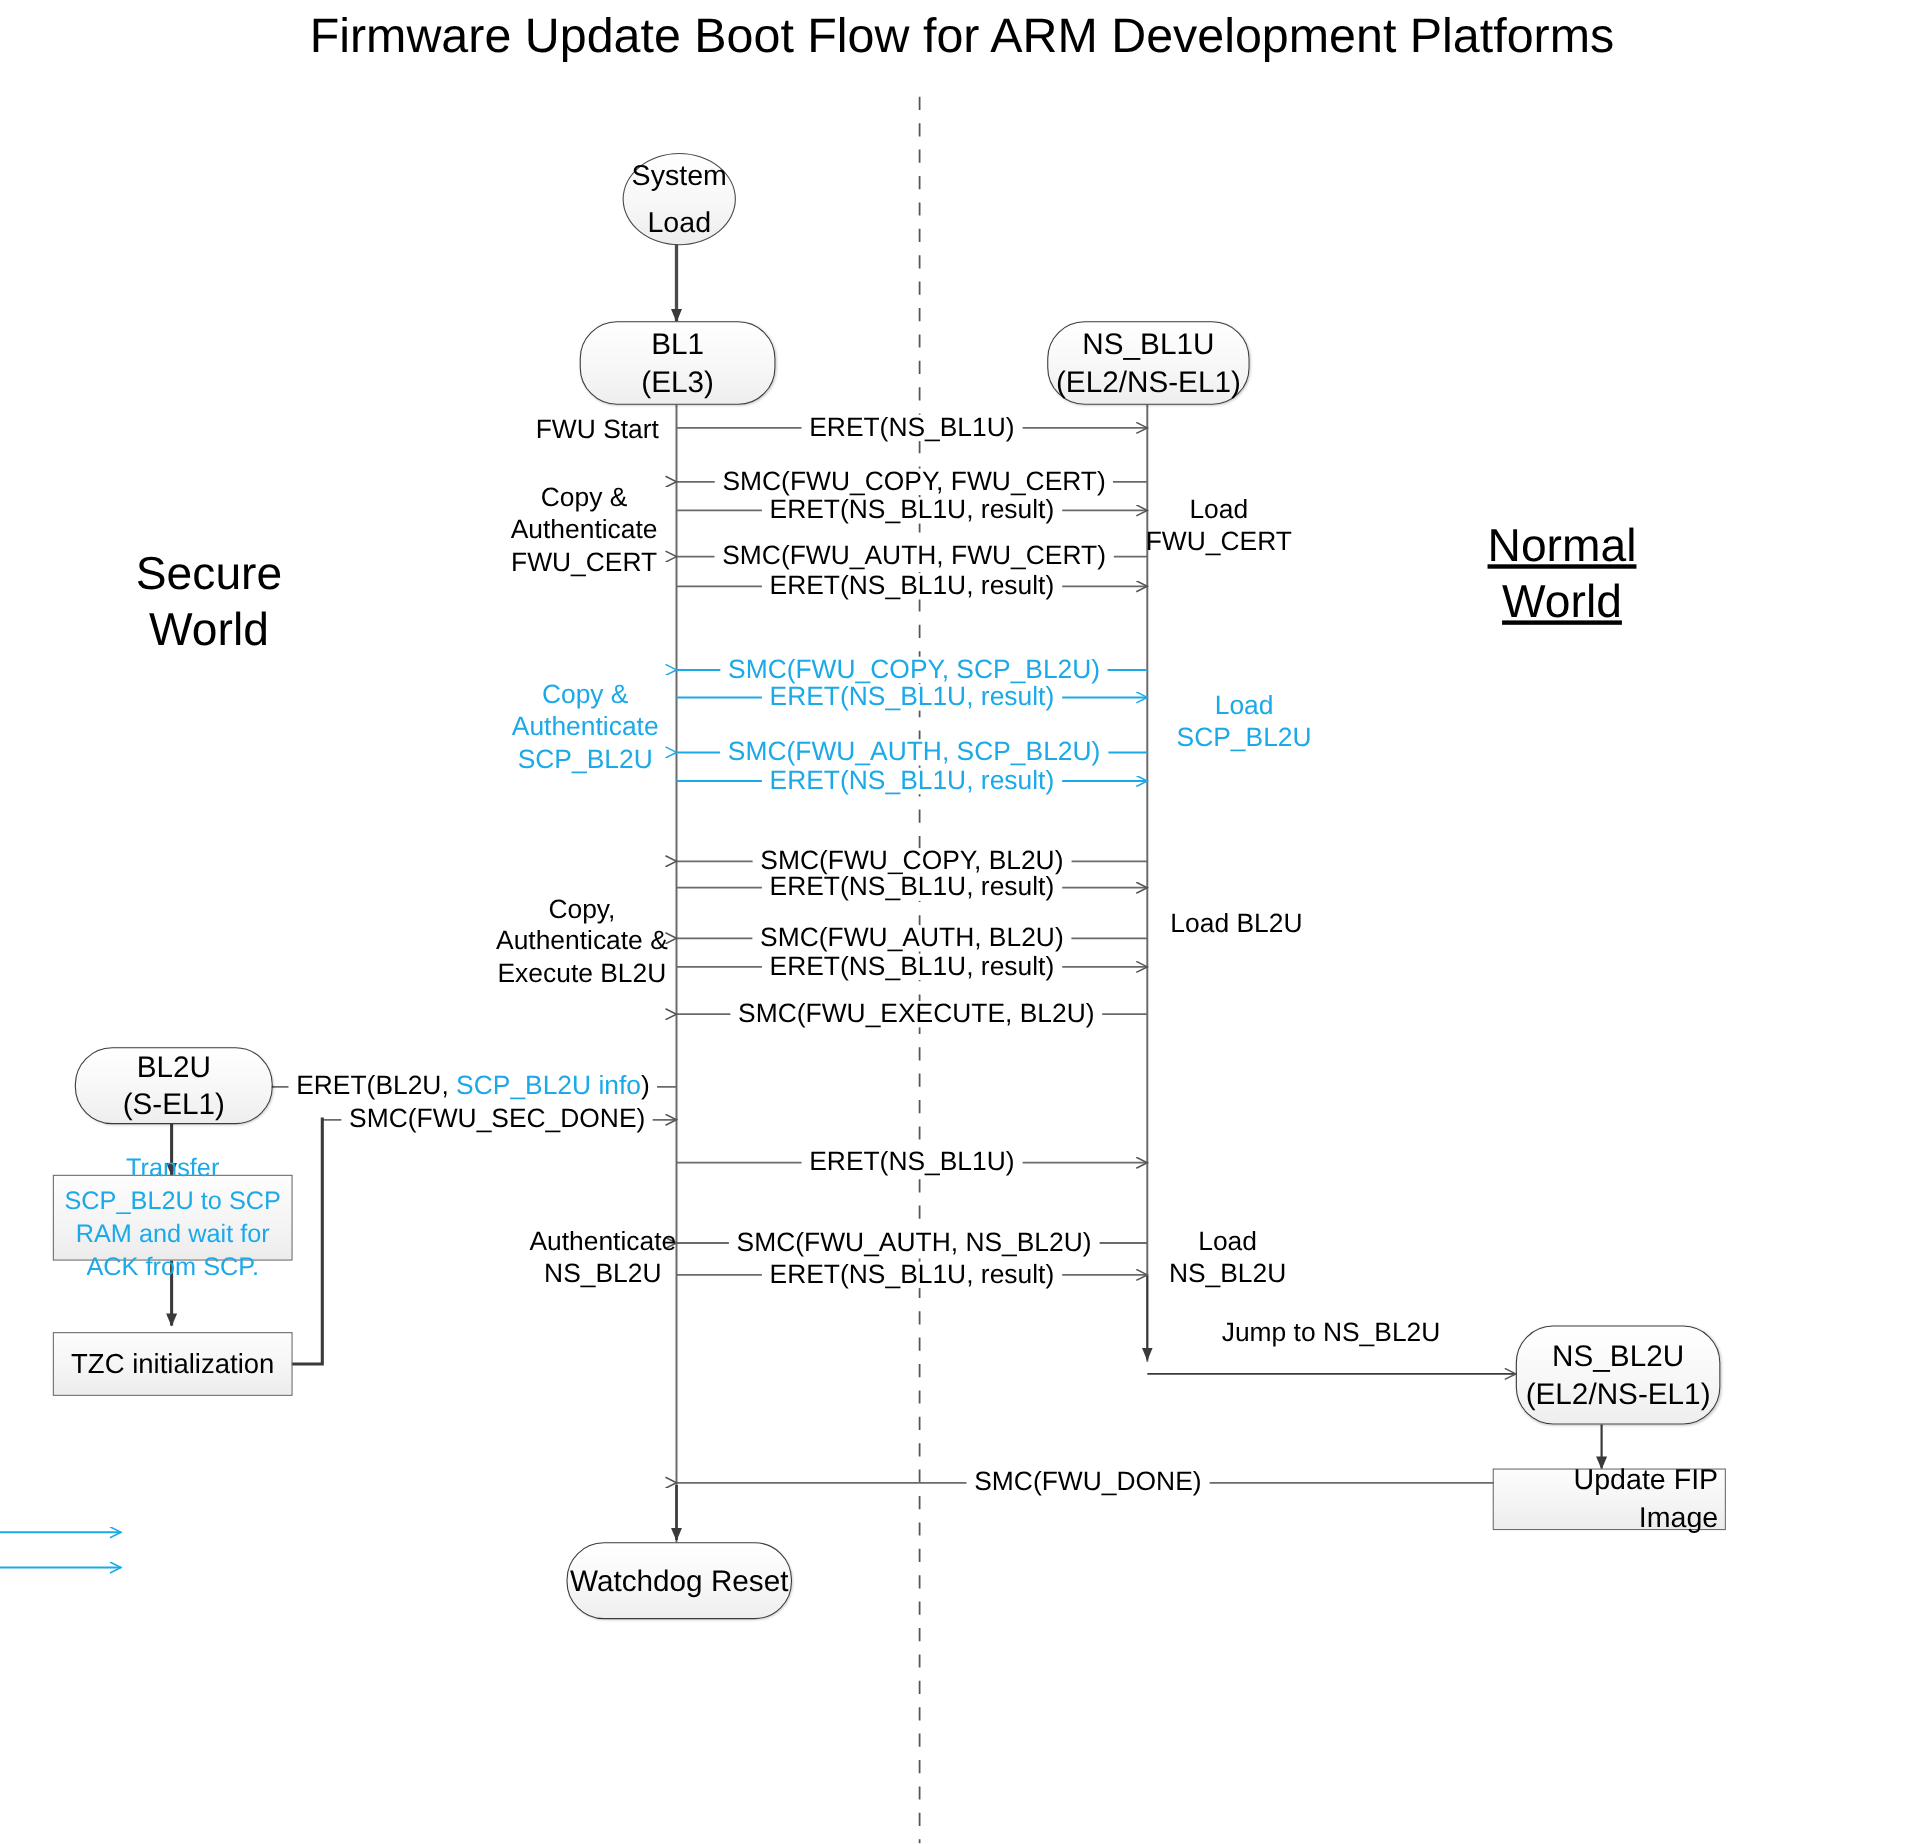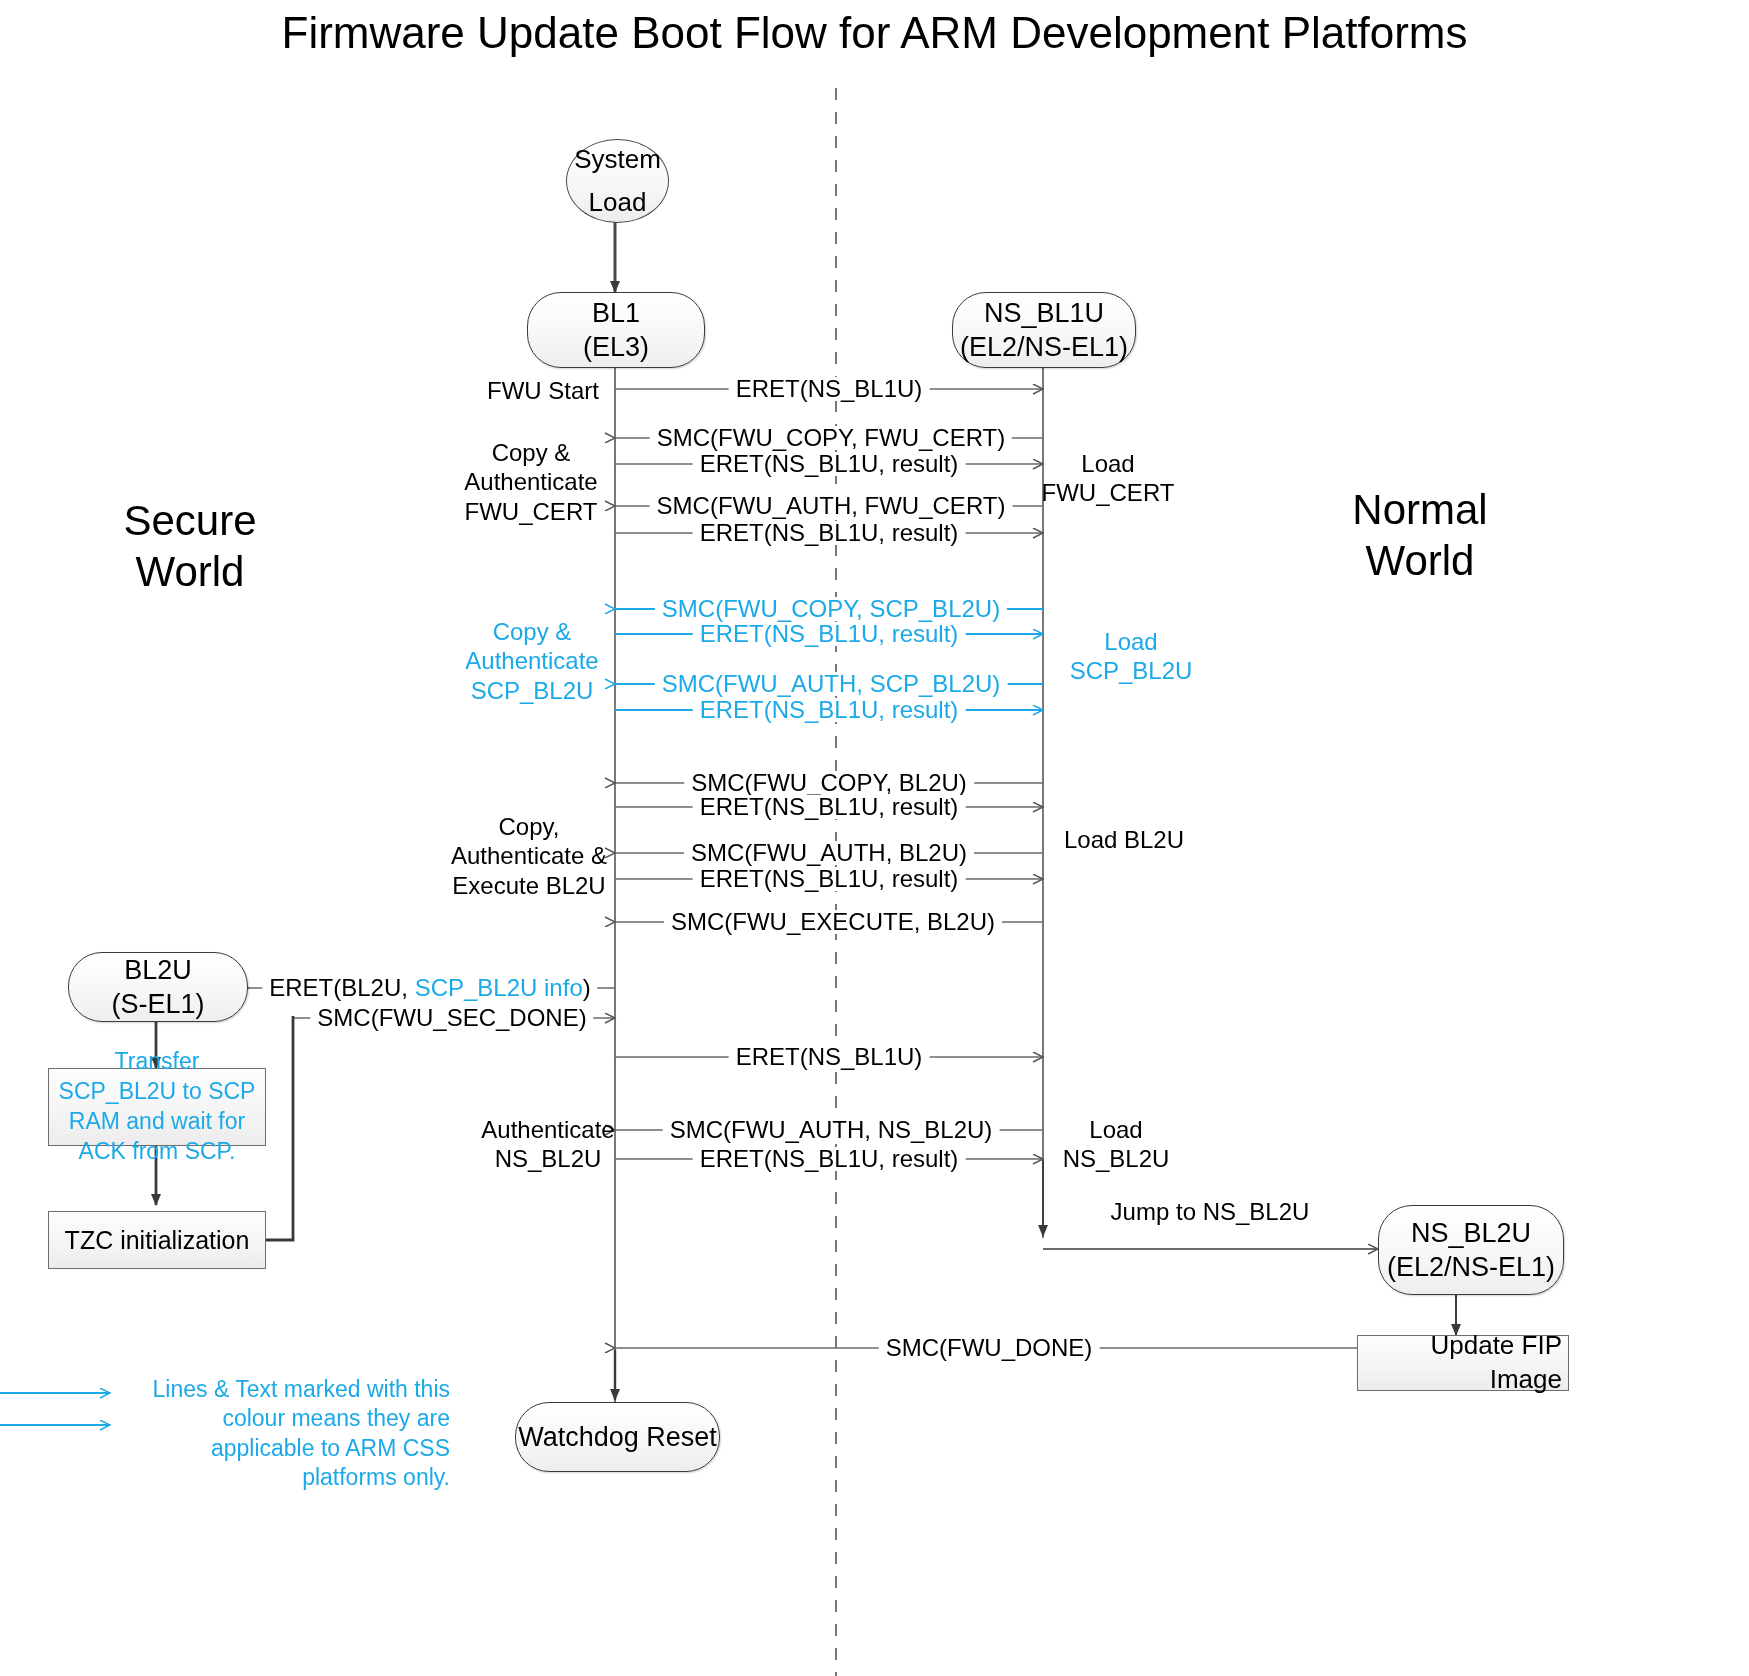--- a/index.html
+++ b/index.html
@@ -223,21 +223,21 @@
     <path d="M265,1240 L293,1240 L293,1016" fill="none" stroke="#3a3a3a" stroke-width="2.8"></path>
 
     <line x1="0" y1="1393" x2="110" y2="1393" stroke="#1CA9E8" stroke-width="1.8" marker-end="url(#ah-open-r-c)"></line>
     <line x1="0" y1="1425" x2="110" y2="1425" stroke="#1CA9E8" stroke-width="1.8" marker-end="url(#ah-open-r-c)"></line>
   </svg>
 
   <div id="page-title">Firmware Update Boot Flow for ARM Development Platforms</div>
 
   <div class="world-label" style="left:60px; top:495px; width:260px;">Secure
 World</div>
-  <div class="world-label" style="left:1290px; top:484px; width:260px;">Normal
+  <div class="world-label" style="left:1290px; top:470px; width:260px;text-decoration:underline;">Normal
 World</div>
 
   <div class="ellipse-node" style="left:566px; top:139px; width:103px; height:84px;gap:12px;">
     <span>System</span>
     <span>Load</span>
   </div>
 
   <div class="node" style="left:527px; top:292px; width:178px; height:76px;">
     <span>BL1</span>
     <span class="l2">(EL3)</span>
@@ -321,15 +321,14 @@
 Execute BL2U</div>
 
   <div class="annot" style="left:1124px; top:840px; width:200px;">Load BL2U</div>
 
   <div class="annot" style="left:548px; top:1144px; width:190px;">Authenticate
 NS_BL2U</div>
 
   <div class="annot" style="left:1116px; top:1144px; width:190px;">Load
 NS_BL2U</div>
 
-  <div id="legend-text" style="left:130px; top:1375px; width:320px;">Lines &amp; Text marked with this colour means they are applicable to ARM CSS platforms only.</div>
 
 </div>
 
 </body></html>

